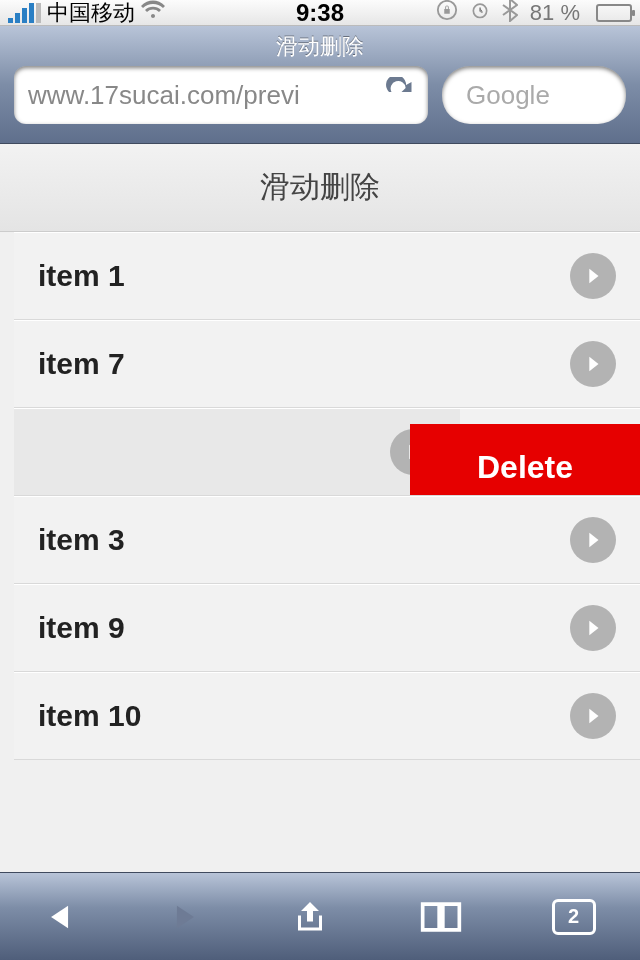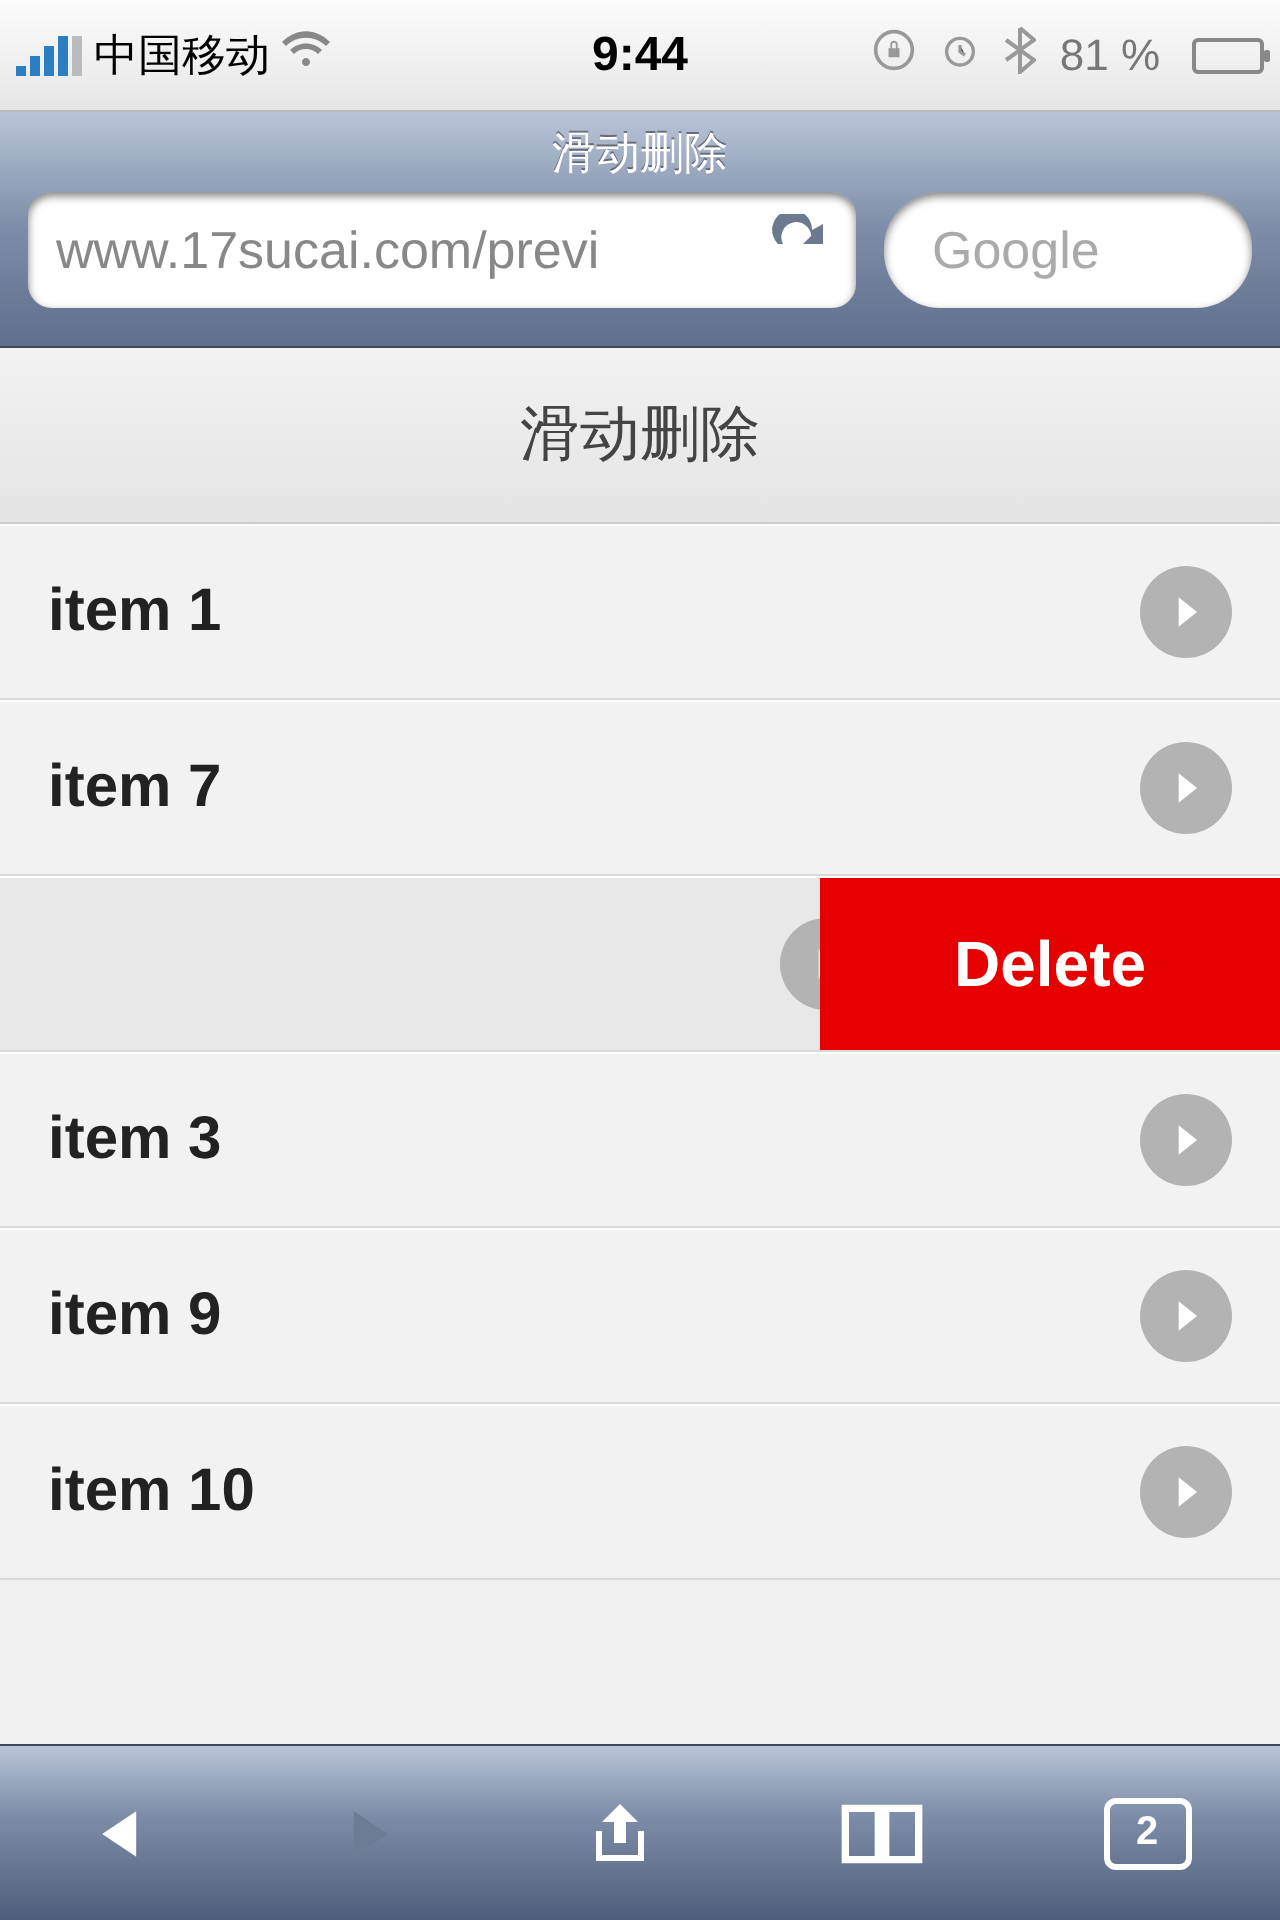--- a/index.html
+++ b/index.html
@@ -1,21 +1,21 @@
 <!DOCTYPE html>
 <html><head>
 <meta charset="utf-8">
 <style>
   * { margin: 0; padding: 0; box-sizing: border-box; }
   html, body { width: 640px; height: 960px; font-family: -apple-system, Helvetica, Arial, sans-serif; overflow: hidden; }
   body { background: #f0f0f0; }
 
   
   .status-bar {
-    height: 56px;
+    height: 26px;
     background: linear-gradient(to bottom, #fcfcfc, #e6e6e6);
     display: flex;
     align-items: center;
     padding: 0 8px;
     font-size: 22px;
     color: #333;
     border-bottom: 1px solid #bbb;
   }
   .sb-left { display: flex; align-items: center; gap: 6px; flex: 1; }
   .sb-center { flex: 0; font-weight: bold; color: #000; font-size: 24px; }
@@ -91,21 +91,21 @@
     background: linear-gradient(to bottom, #f2f2f2, #e4e4e4);
     display: flex;
     align-items: center;
     justify-content: center;
     font-size: 30px;
     color: #444;
     border-bottom: 1px solid #ccc;
   }
 
   
-  .list { background: #fef9c3; }
+  .list { background: #fef9c3; margin-left: 14px; }
   .list-row {
     position: relative;
     height: 88px;
     background: #f2f2f2;
     border-bottom: 1px solid #d9d9d9;
     border-top: 1px solid #fff;
     overflow: hidden;
   }
   .row-inner {
     position: absolute;
@@ -126,21 +126,21 @@
     width: 46px; height: 46px;
     background: #b3b3b3;
     border-radius: 50%;
     display: flex;
     align-items: center;
     justify-content: center;
   }
   .chevron svg { width: 22px; height: 22px; }
   .delete-btn {
     position: absolute;
-    right: 0; top: 0;
+    right: 0; top: 15px;
     width: 230px; height: 100%;
     background: #e60000;
     color: #fff;
     font-size: 32px;
     font-weight: bold;
     display: flex;
     align-items: center;
     justify-content: center;
   }
 
@@ -182,21 +182,21 @@
         <span></span>
         <span></span>
     </div>
     <span class="carrier">中国移动</span>
     <span class="wifi-icon">
       <svg width="24" height="20" viewBox="0 0 24 20">
           <path fill="#888" d="M12 18c1.1 0 2-.9 2-2s-.9-2-2-2-2 .9-2 2 .9 2 2 2zm-6-6c3.3-3.3 8.7-3.3 12 0l2-2c-4.4-4.4-11.6-4.4-16 0l2 2zm-4-4c5.5-5.5 14.5-5.5 20 0l2-2C16.8-1.2 7.2-1.2 0 6l2 2z"></path>
         </svg>
     </span>
   </div>
-  <div class="sb-center">9:44</div>
+  <div class="sb-center">9:38</div>
   <div class="sb-right">
     <span class="lock-icon">
       <svg width="22" height="22" viewBox="0 0 24 24">
           <circle cx="12" cy="12" r="10" fill="none" stroke="#999" stroke-width="2"></circle>
           <path fill="#999" d="M10 11V9a2 2 0 114 0v2h1v5H9v-5h1zm1 0h2V9a1 1 0 10-2 0v2z"></path>
         </svg>
     </span>
     <span class="clock-icon">
       <svg width="20" height="20" viewBox="0 0 24 24">
           <circle cx="12" cy="13" r="8" fill="none" stroke="#999" stroke-width="2"></circle>

